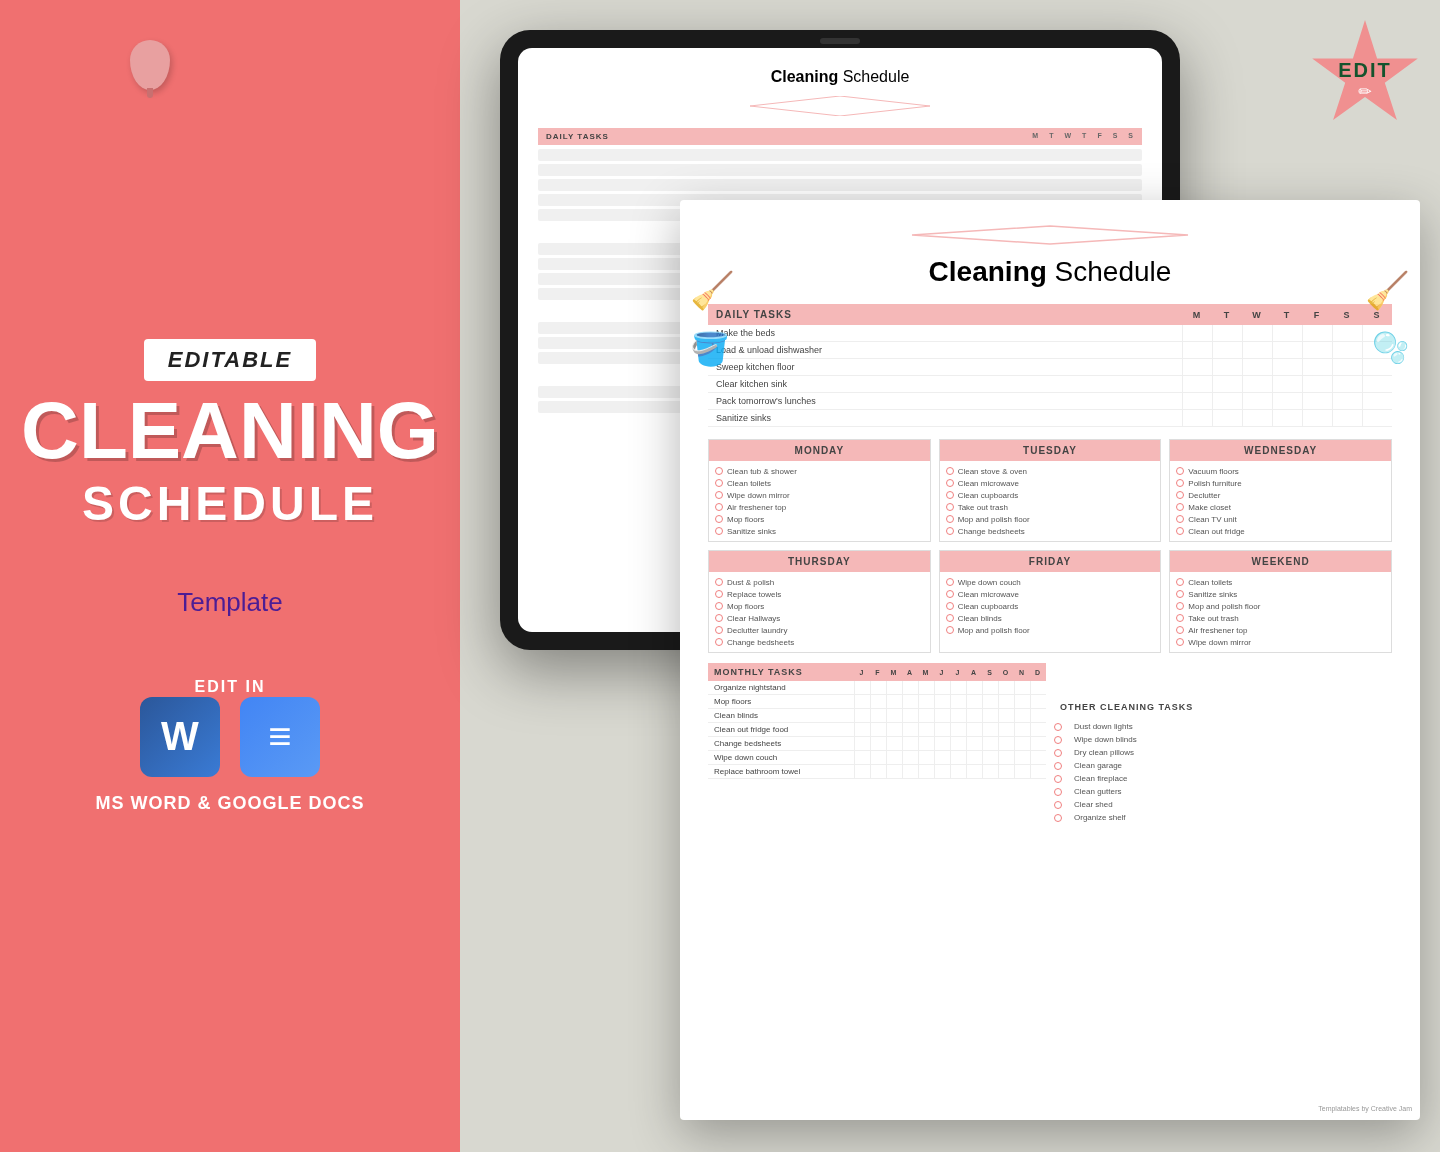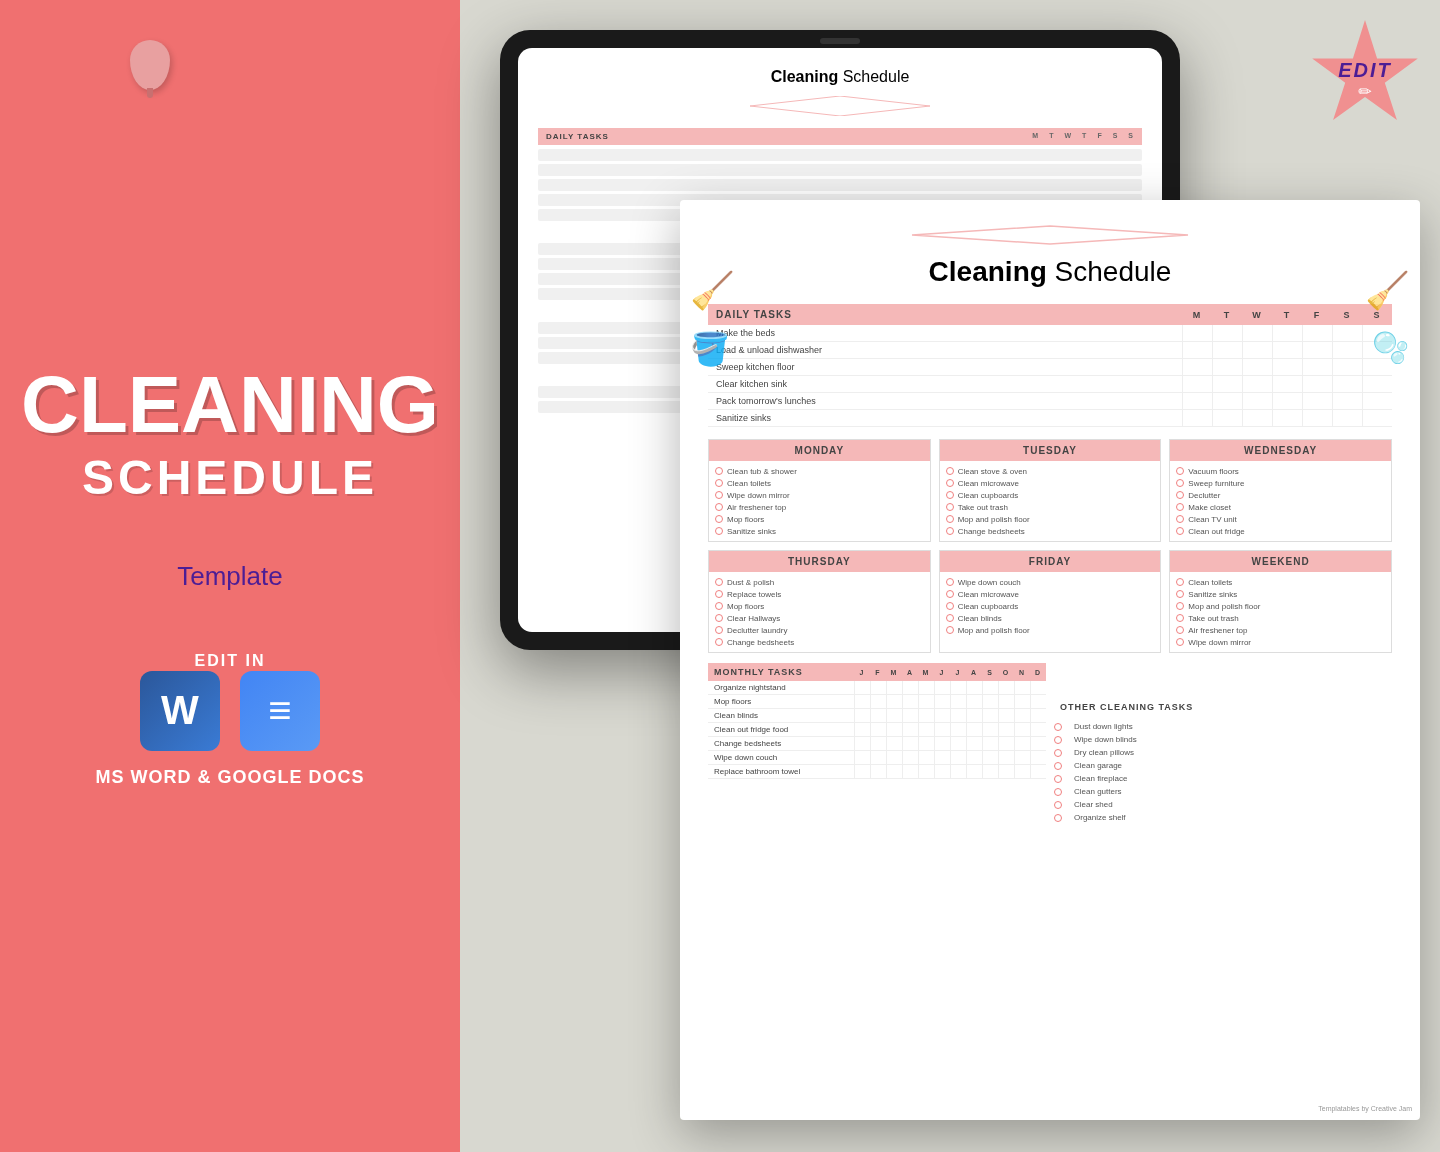--- a/index.html
+++ b/index.html
@@ -187,25 +187,24 @@
       justify-content: center;
       flex-direction: column;
     }
     .edit-badge-inner {
       display: flex;
       flex-direction: column;
       align-items: center;
       margin-top: 10px;
     }
     .edit-badge-text {
-      color: #4c1d95;
+      color: #14532d;
       font-size: 20px;
       font-weight: 900;
       letter-spacing: 2px;
-      font-style: italic;
     }
     .edit-badge-icon {
       color: white;
       font-size: 16px;
     }
 
     
     .main-doc {
       position: absolute;
       top: 200px;
@@ -436,20 +435,23 @@
       font-size: 7px;
       color: #999;
     }
   </style>
 </head>
 <body>
 
 <div class="left-panel">
   <div class="pin"></div>
 
+  <div class="editable-box">
+    <span class="editable-label">EDITABLE</span>
+  </div>
 
   <div class="cleaning-title">CLEANING</div>
   <div class="schedule-title">SCHEDULE</div>
   <div class="template-label">Template</div>
 
   <div class="edit-in-label">EDIT IN</div>
 
   <div class="app-icons">
     <div class="app-icon word-icon">
       <span>W</span>
@@ -674,21 +676,21 @@
       </div>
       <div class="day-section">
         <div class="day-header">WEDNESDAY</div>
         <div class="day-tasks" id="wednesday-tasks">
             <div class="day-task-item">
               <div class="task-dot"></div>
               <span>Vacuum floors</span>
             </div>
             <div class="day-task-item">
               <div class="task-dot"></div>
-              <span>Sweep furniture</span>
+              <span>Polish furniture</span>
             </div>
             <div class="day-task-item">
               <div class="task-dot"></div>
               <span>Declutter</span>
             </div>
             <div class="day-task-item">
               <div class="task-dot"></div>
               <span>Make closet</span>
             </div>
             <div class="day-task-item">

